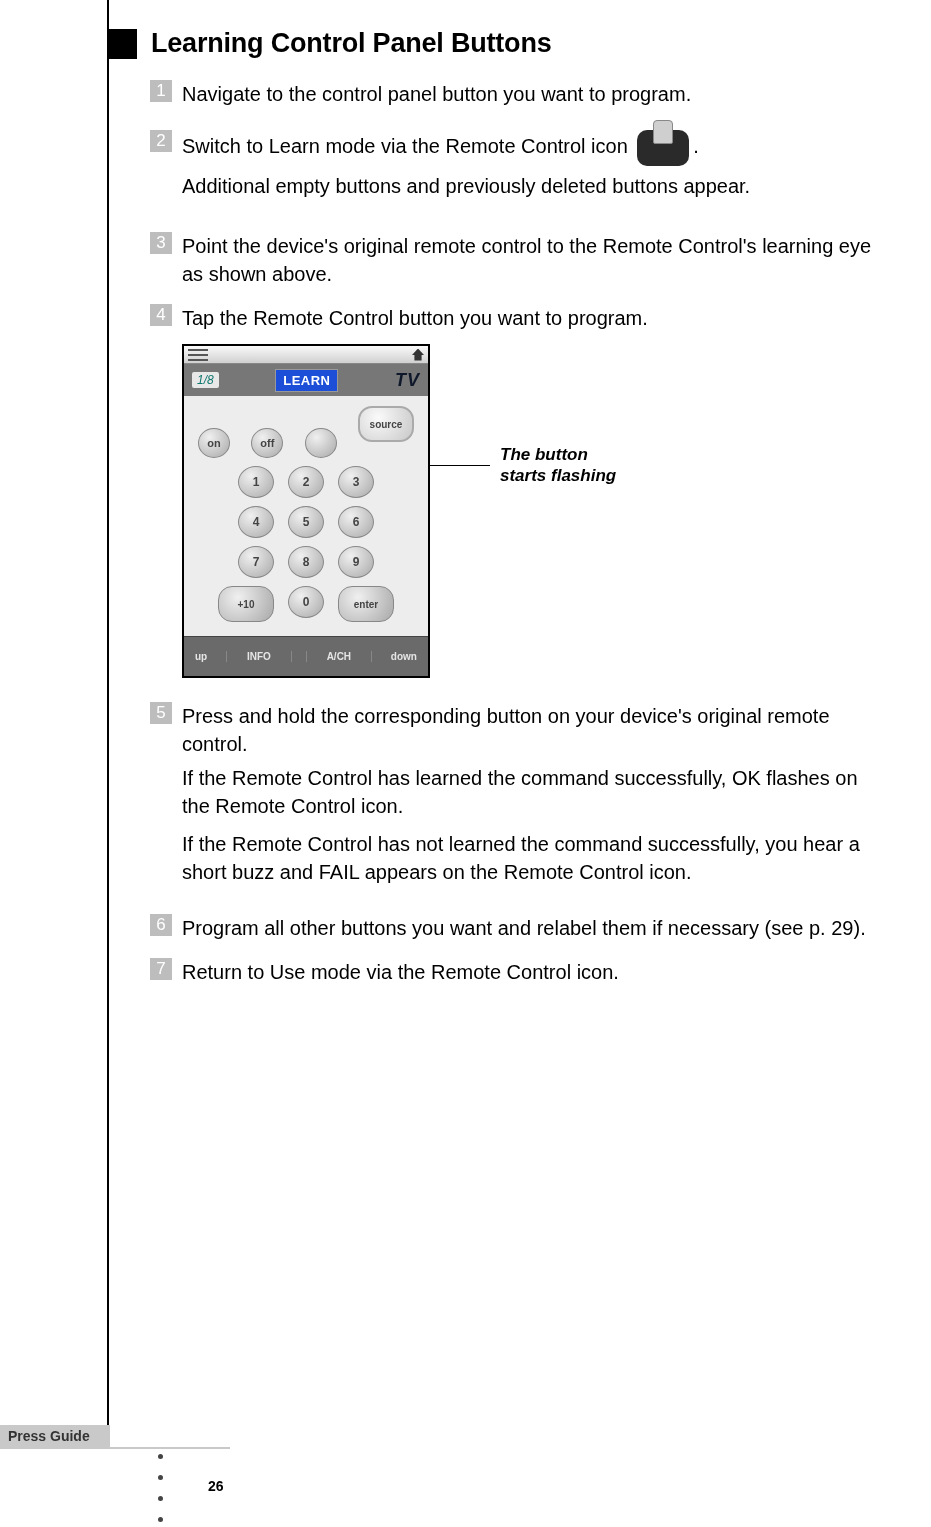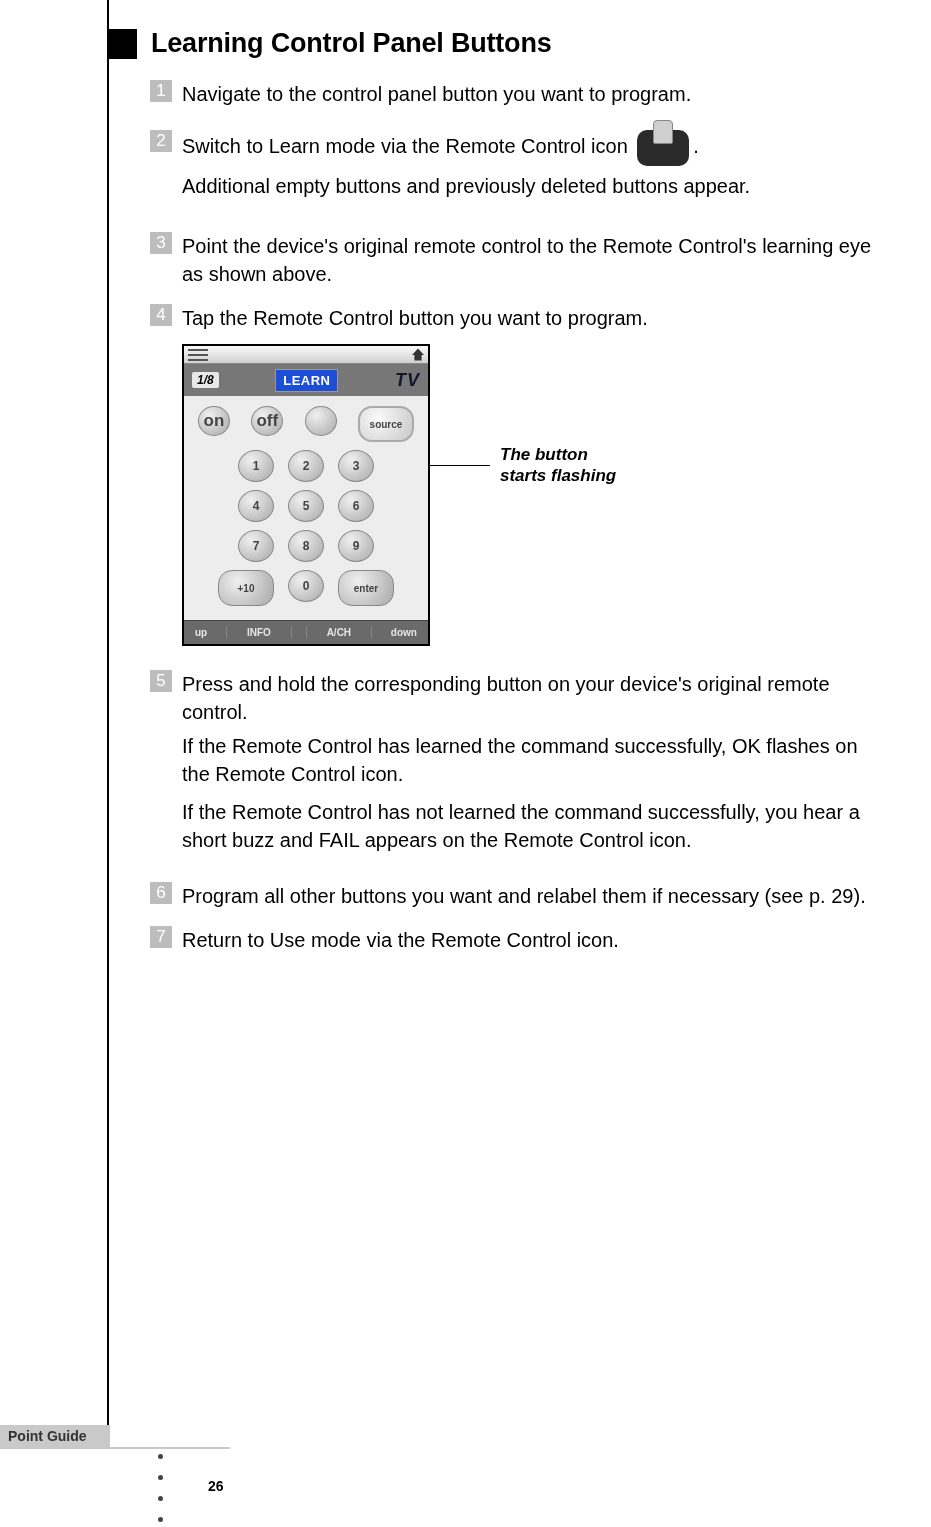--- a/index.html
+++ b/index.html
@@ -127,23 +127,23 @@
   .fig-header {
     height: 32px;
     background: #777;
     display: flex;
     align-items: center;
     justify-content: space-between;
     padding: 0 8px;
   }
   .fig-page {
     background: #e8e8e8;
-    color: #000000;
+    color: #0f766e;
     font-size: 12px;
-    font-weight: 700;
+    font-weight: 400;
     padding: 1px 5px;
     border-radius: 2px;
     font-style: italic;
   }
   .fig-learn {
     background: #1d4ed8;
     color: #fff;
     font-size: 13px;
     font-weight: 700;
     padding: 3px 7px;
@@ -177,23 +177,23 @@
     font-size: 12px; font-weight: 700; color: #444;
   }
   .rbtn.pill {
     width: 56px; height: 36px; border-radius: 14px;
     font-size: 10px;
   }
   .rbtn.pill.source {
     background: radial-gradient(circle at 35% 30%, #fafafa, #c8c8c8);
     border: 2px solid #aaa;
   }
-  .rbtn.small { width: 32px; height: 30px; font-size: 17px; }
+  .rbtn.small { width: 32px; height: 30px; font-size: 11px; margin-top: 22px; }
   .fig-footer {
-    height: 24px;
+    height: 40px;
     background: #6a6a6a;
     display: flex;
     align-items: center;
     justify-content: space-between;
     padding: 0 6px;
     color: #e5e5e5;
     font-size: 10px;
     font-weight: 600;
     border-top: 1px solid #444;
   }
@@ -363,21 +363,21 @@
     <div class="step-body">Program all other buttons you want and relabel them if necessary (see p. 29).</div>
   </div>
 
   <div class="step">
     <div class="step-num">7</div>
     <div class="step-body">Return to Use mode via the Remote Control icon.</div>
   </div>
 
 </div>
 
-<div class="footer-guide">Point Guide</div>
+<div class="footer-guide">Press Guide</div>
 <div class="footer-line"></div>
 <div class="dots">
     <div></div>
     <div></div>
     <div></div>
     <div></div>
   </div>
 <div class="page-num">26</div>
 
 </body></html>

